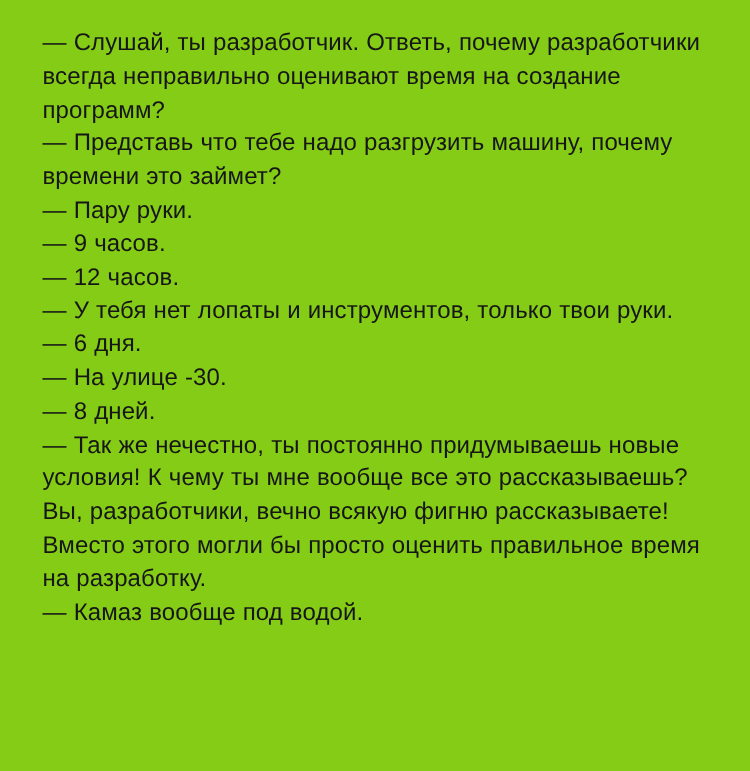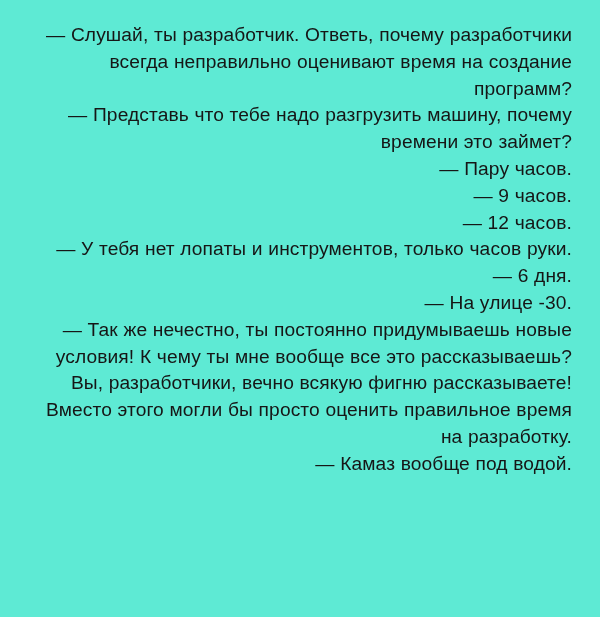--- a/index.html
+++ b/index.html
@@ -12,22 +12,21 @@
     height: 617px;
     font-family: "Liberation Sans", sans-serif;
     color: #000000;
     overflow: hidden;
   }
   .page {
     width: 600px;
     height: 617px;
     box-sizing: border-box;
     padding: 22px 28px 10px 34px;
-    background: #5eead4;
-    text-align: right;
+    background: #84cc16;
   }
   .dialogue {
     margin: 0;
     padding: 0;
     list-style: none;
   }
   .line {
     font-size: 19.2px;
     line-height: 26.8px;
     letter-spacing: 0.1px;
@@ -39,22 +38,23 @@
     word-spacing: 0.2px;
   }
 </style>
 </head>
 <body>
 
 <div class="page">
   <div class="dialogue">
     <p class="line">— Слушай, ты разработчик. Ответь, почему разработчики всегда неправильно оценивают время на создание программ?</p>
     <p class="line">— Представь что тебе надо разгрузить машину, почему времени это займет?</p>
-    <p class="line">— Пару часов.</p>
+    <p class="line">— Пару руки.</p>
     <p class="line">— 9 часов.</p>
     <p class="line">— 12 часов.</p>
-    <p class="line">— У тебя нет лопаты и инструментов, только часов руки.</p>
+    <p class="line">— У тебя нет лопаты и инструментов, только твои руки.</p>
     <p class="line">— 6 дня.</p>
     <p class="line">— На улице -30.</p>
+    <p class="line">— 8 дней.</p>
     <p class="line">— Так же нечестно, ты постоянно придумываешь новые условия! К чему ты мне вообще все это рассказываешь? Вы, разработчики, вечно всякую фигню рассказываете! Вместо этого могли бы просто оценить правильное время на разработку.</p>
     <p class="line">— Камаз вообще под водой.</p>
   </div>
 </div>
 
 </body></html>

